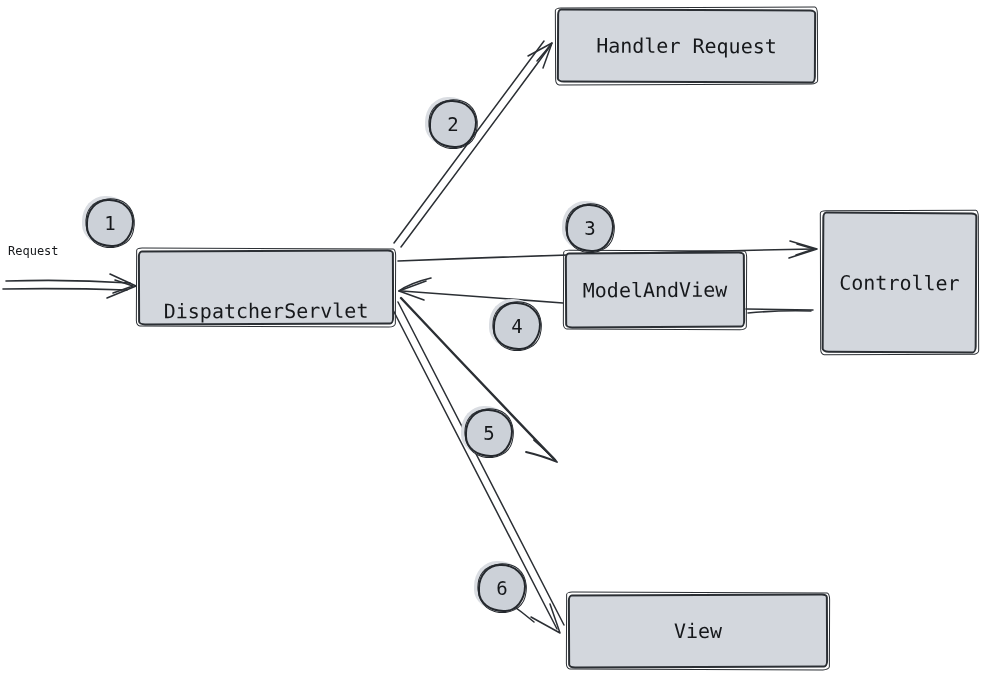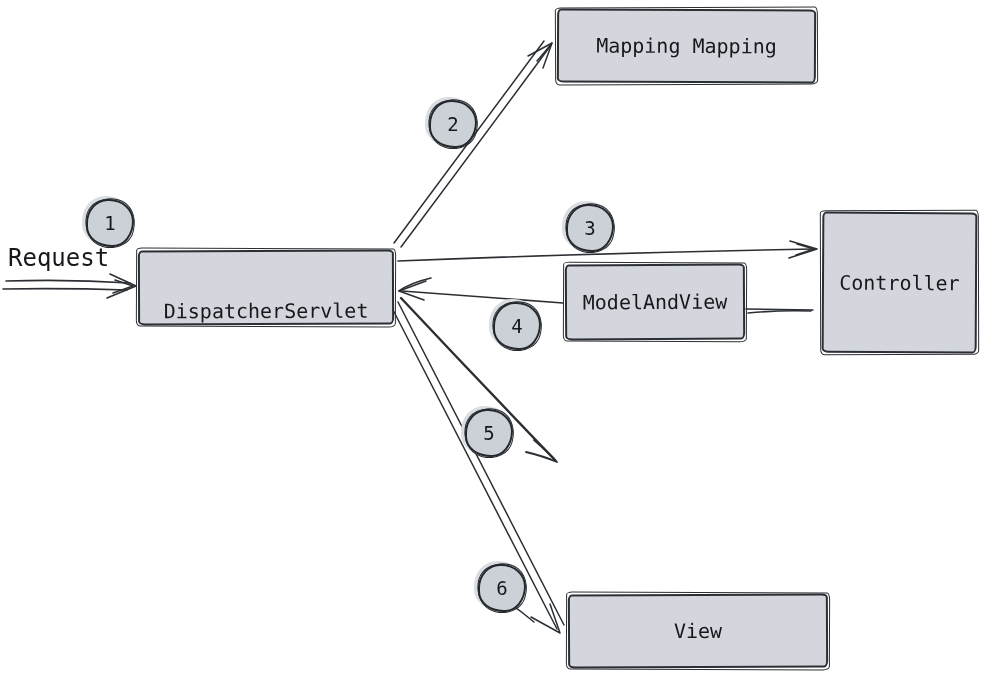--- a/index.html
+++ b/index.html
@@ -35,30 +35,30 @@
     border: 1.5px solid #2b2f34;
     border-radius: 6px 3px 7px 4px / 3px 7px 4px 6px;
     pointer-events: none;
   }
   .node-dispatcher { left: 138px; top: 250px; width: 252px; height: 71px; transform: rotate(-0.2deg); align-items: flex-end; }
   .node-dispatcher::before { transform: rotate(0.45deg); }
   .node-handler { left: 557px; top: 9px; width: 255px; height: 70px; transform: rotate(0.25deg); }
   .node-handler::before { transform: rotate(-0.5deg); }
   .node-controller { left: 822px; top: 212px; width: 151px; height: 137px; transform: rotate(0.3deg); }
   .node-controller::before { transform: rotate(-0.45deg); }
-  .node-mav { left: 565px; top: 264px; width: 176px; height: 72px; transform: rotate(-0.3deg); }
+  .node-mav { left: 565px; top: 252px; width: 176px; height: 72px; transform: rotate(-0.3deg); }
   .node-mav::before { transform: rotate(0.55deg); }
   .node-resolver { left: 561px; top: 432px; width: 256px; height: 72px; transform: rotate(0.2deg); }
   .node-resolver::before { transform: rotate(-0.45deg); }
   .node-view { left: 568px; top: 594px; width: 256px; height: 70px; transform: rotate(-0.25deg); }
   .node-view::before { transform: rotate(0.45deg); }
   .free-label {
     position: absolute;
     left: 8px; top: 244px;
-    font-size: 24px;
+    font-size: 12px;
     white-space: nowrap;
   }
   .badge {
     position: absolute;
     width: 44px; height: 44px;
     background: #ccd1d8;
     border: 2px solid #24282d;
     border-radius: 47% 53% 45% 55% / 52% 48% 56% 44%;
     display: flex;
     align-items: center;
@@ -128,21 +128,21 @@
     </g>
   </svg>
 
   <div class="free-label">Request</div>
 
   <div class="node node-dispatcher">
     <span>DispatcherServlet</span>
   </div>
 
   <div class="node node-handler">
-    <span>Mapping Mapping</span>
+    <span>Handler Request</span>
   </div>
 
   <div class="node node-controller">
     <span>Controller</span>
   </div>
 
   <div class="node node-mav">
     <span>ModelAndView</span>
   </div>
 

